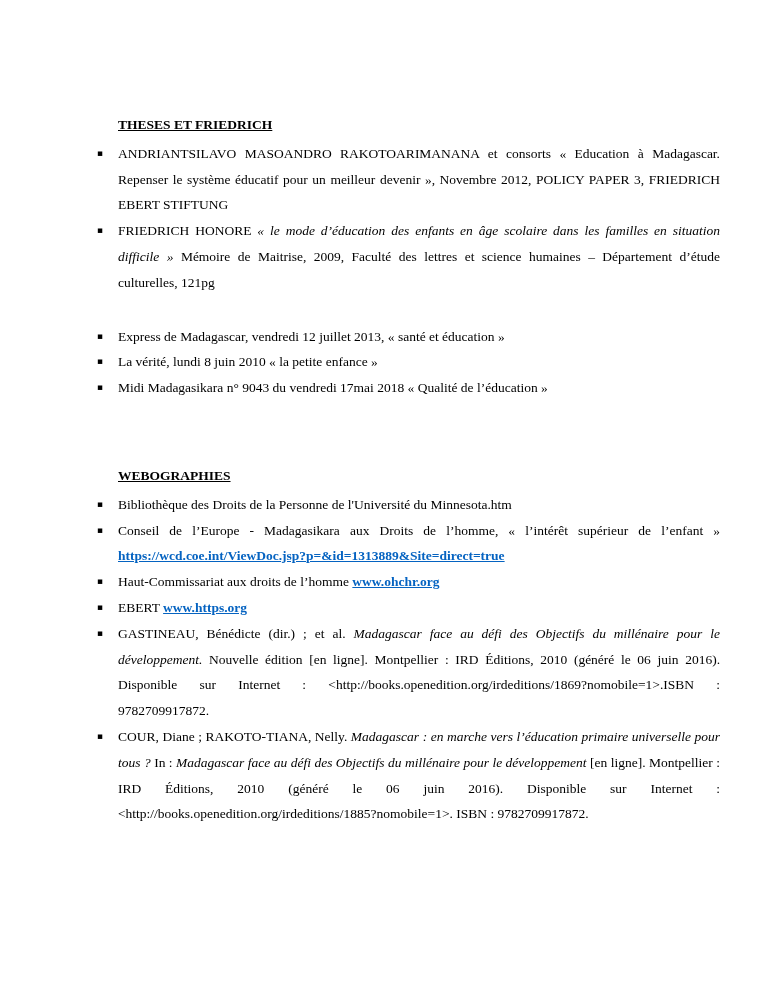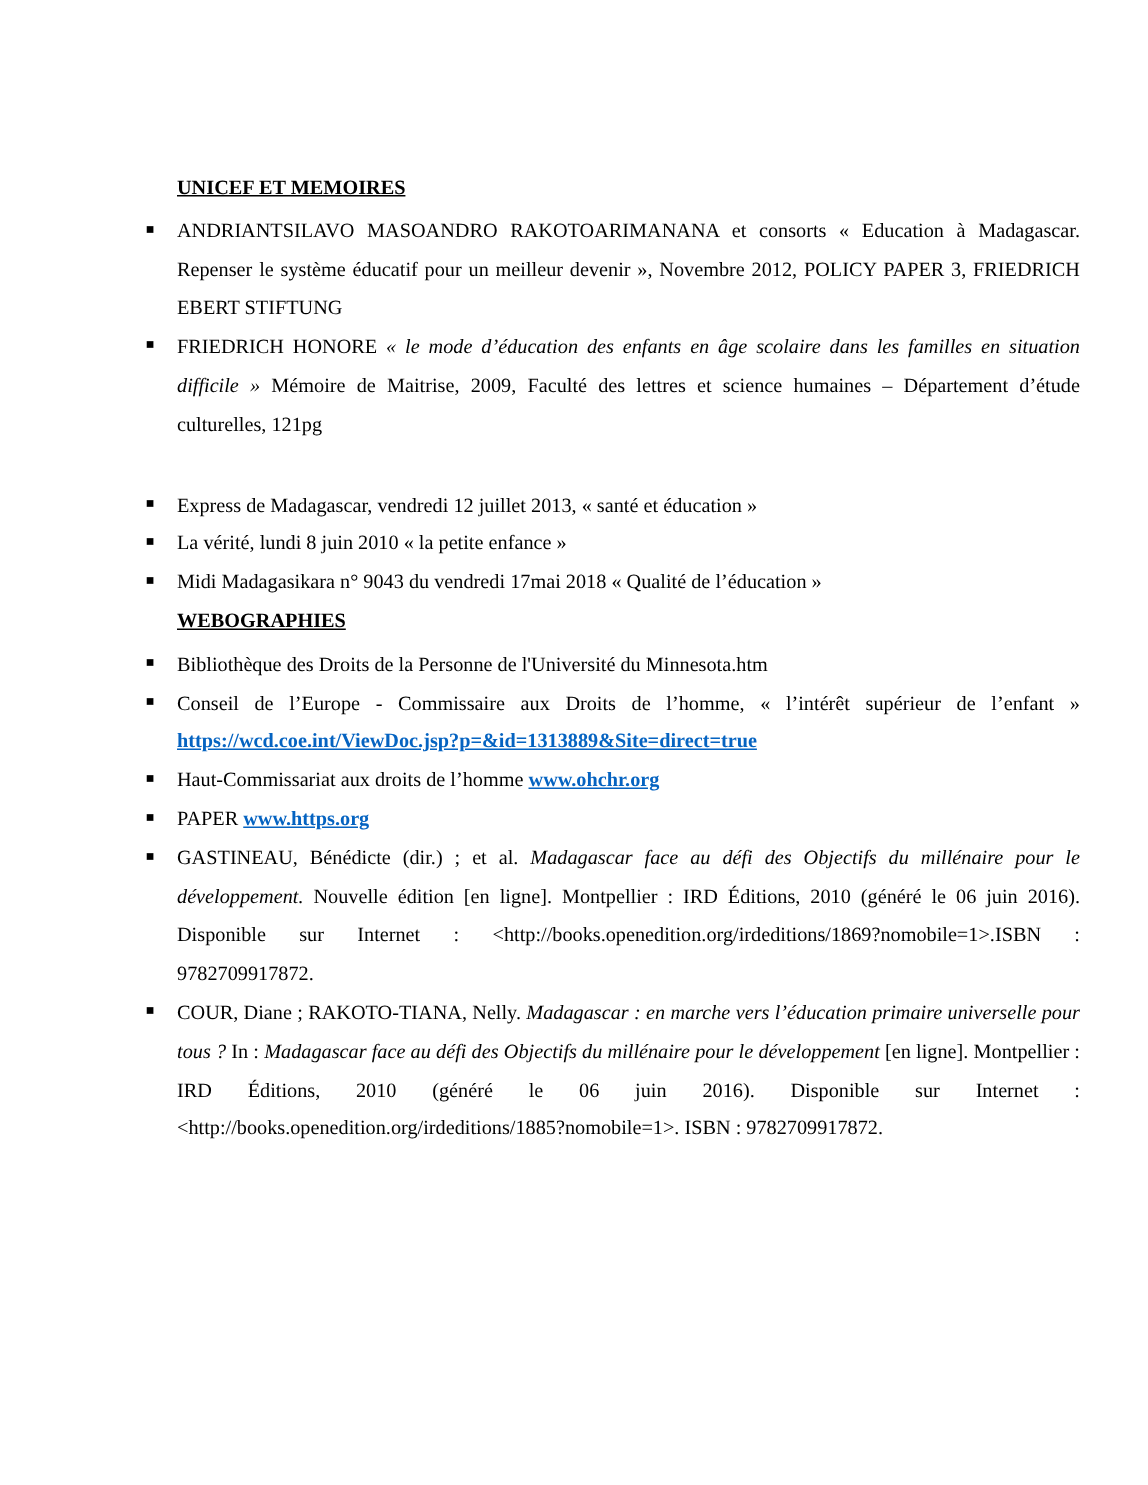--- a/index.html
+++ b/index.html
@@ -15,21 +15,21 @@
     overflow: hidden;
   }
   .page {
     box-sizing: border-box;
     width: 765px;
     height: 990px;
     padding: 112px 45px 20px 118px;
   }
   .doc-section { margin: 0; }
   .doc-section.sec-1 { margin-top: 28px; }
-  .doc-section.sec-2 { }
+  .doc-section.sec-2 { margin-top: 62px; }
   .section-heading {
     font-weight: bold;
     text-decoration: underline;
     font-size: 13.5px;
     line-height: 25.8px;
     margin-bottom: 3px;
   }
   .list-item {
     position: relative;
     font-size: 13.5px;
@@ -51,31 +51,31 @@
     text-decoration: underline;
     cursor: pointer;
     font-weight: bold;
   }
 </style>
 </head>
 <body>
 
 <div class="page">
     <section class="doc-section sec-0">
-      <div class="section-heading">UNICEF ET MEMOIRES</div>
+      <div class="section-heading">THESES ET FRIEDRICH</div>
       <div class="list-item"><span class="bullet">▪</span><span>ANDRIANTSILAVO MASOANDRO RAKOTOARIMANANA et consorts « Education à Madagascar. Repenser le système éducatif pour un meilleur devenir », Novembre 2012, POLICY PAPER 3, FRIEDRICH EBERT STIFTUNG</span></div>
       <div class="list-item"><span class="bullet">▪</span><span>FRIEDRICH HONORE  </span><span class="italic">« le mode d’éducation des enfants en âge scolaire dans les familles en situation difficile » </span><span>Mémoire de Maitrise, 2009, Faculté des lettres et science humaines – Département d’étude culturelles, 121pg</span></div>
     </section>
     <section class="doc-section sec-1">
       <div class="list-item"><span class="bullet">▪</span><span>Express de Madagascar, vendredi 12 juillet 2013, « santé et éducation »</span></div>
       <div class="list-item"><span class="bullet">▪</span><span>La vérité, lundi 8 juin 2010  « la petite enfance »</span></div>
       <div class="list-item"><span class="bullet">▪</span><span>Midi Madagasikara n° 9043 du vendredi 17mai 2018 « Qualité de l’éducation »</span></div>
     </section>
     <section class="doc-section sec-2">
       <div class="section-heading">WEBOGRAPHIES</div>
       <div class="list-item"><span class="bullet">▪</span><span>Bibliothèque des Droits de la Personne de l'Université du Minnesota.htm</span></div>
-      <div class="list-item"><span class="bullet">▪</span><span>Conseil de l’Europe - Commissaire aux Droits de l’homme, « l’intérêt supérieur de l’enfant » </span><a class="link" href="#">https://wcd.coe.int/ViewDoc.jsp?p=&amp;id=1313889&amp;Site=direct=true</a></div>
+      <div class="list-item"><span class="bullet">▪</span><span>Conseil de l’Europe - Madagasikara aux Droits de l’homme, « l’intérêt supérieur de l’enfant » </span><a class="link" href="#">https://wcd.coe.int/ViewDoc.jsp?p=&amp;id=1313889&amp;Site=direct=true</a></div>
       <div class="list-item"><span class="bullet">▪</span><span>Haut-Commissariat aux droits de l’homme  </span><a class="link" href="#">www.ohchr.org</a></div>
-      <div class="list-item"><span class="bullet">▪</span><span>PAPER </span><a class="link" href="#">www.https.org</a></div>
+      <div class="list-item"><span class="bullet">▪</span><span>EBERT </span><a class="link" href="#">www.https.org</a></div>
       <div class="list-item"><span class="bullet">▪</span><span>GASTINEAU, Bénédicte (dir.) ; et al. </span><span class="italic">Madagascar face au défi des Objectifs du millénaire pour le développement. </span><span>Nouvelle édition [en ligne]. Montpellier : IRD Éditions, 2010 (généré le 06 juin 2016). Disponible sur Internet : &lt;http://books.openedition.org/irdeditions/1869?nomobile=1&gt;.ISBN : 9782709917872.</span></div>
       <div class="list-item"><span class="bullet">▪</span><span>COUR, Diane ; RAKOTO-TIANA, Nelly. </span><span class="italic">Madagascar : en marche vers l’éducation primaire universelle pour tous ? </span><span>In : </span><span class="italic">Madagascar face au défi des Objectifs du millénaire pour le développement </span><span>[en ligne]. Montpellier : IRD Éditions, 2010 (généré le 06 juin 2016). Disponible sur Internet : &lt;http://books.openedition.org/irdeditions/1885?nomobile=1&gt;. ISBN : 9782709917872.</span></div>
     </section>
   </div>
 
 </body></html>

